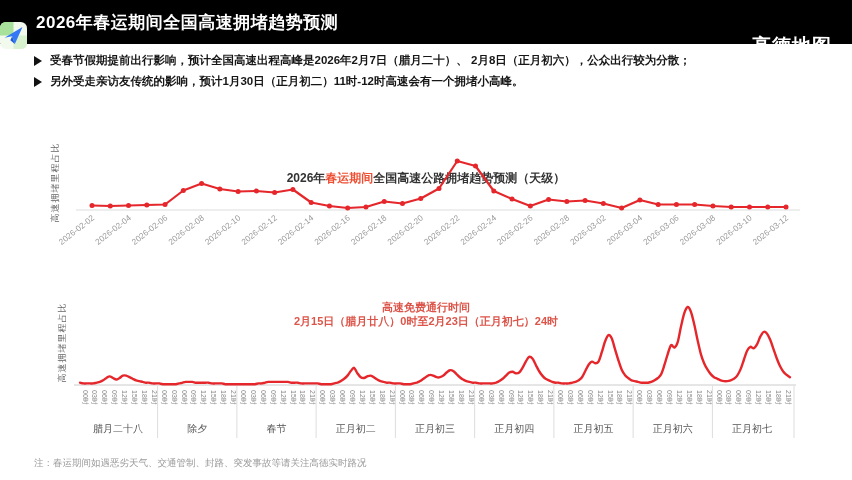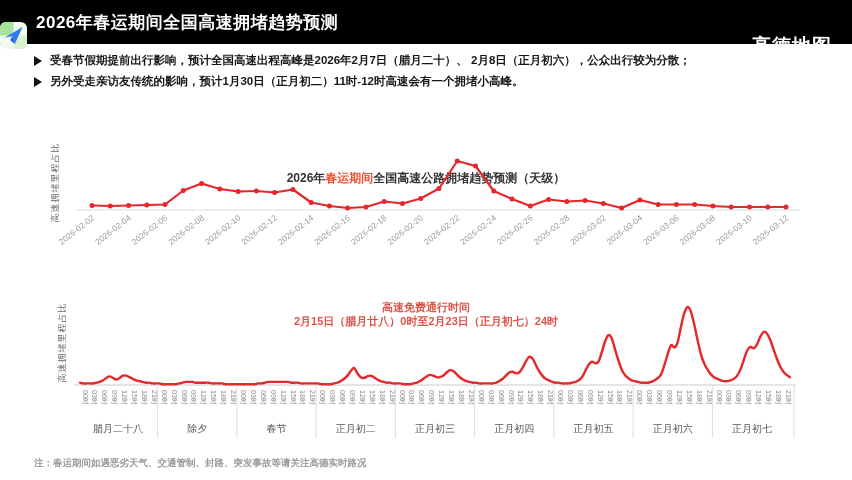--- a/index.html
+++ b/index.html
@@ -31,21 +31,21 @@
   #c1-ylab{left:0px;top:176px;}
   #c2-ylab{left:7px;top:336px;}
   svg{position:absolute;left:0;display:block;}
   #c1svg{top:146px;}
   #c2svg{top:288px;}
 
   .annotation{position:absolute;top:300px;left:0;right:0;text-align:center;color:#dc554a;font-weight:700;}
   .annotation .a1{font-size:11px;line-height:14px;}
   .annotation .a2{font-size:11px;line-height:15px;}
 
-  .footnote{position:absolute;top:457px;left:34px;font-size:9.5px;color:#9a9a9a;font-weight:bold;}
+  .footnote{position:absolute;top:457px;left:34px;font-size:9.5px;color:#9a9a9a;}
 </style>
 </head>
 <body>
 
 <div class="stage">
 
   <header class="banner">
     <h1>2026年春运期间全国高速拥堵趋势预测</h1>
     <div class="brand">
       <span>

